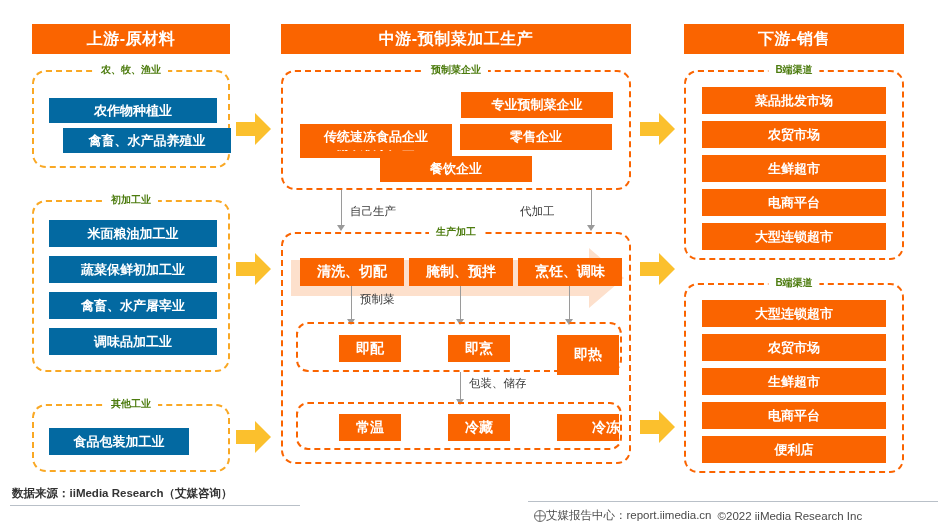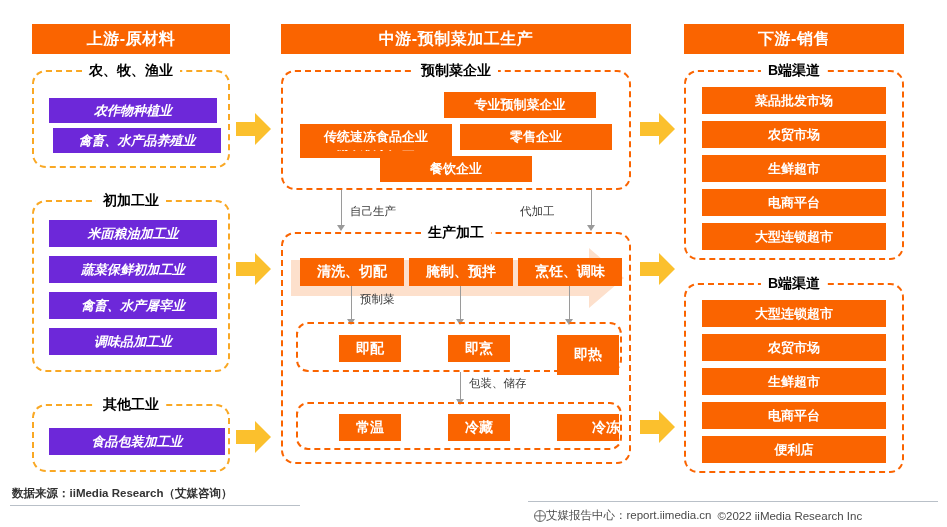--- a/index.html
+++ b/index.html
@@ -27,36 +27,36 @@
     border-radius: 14px;
   }
   .group.org { border-color: #FA6400; }
   .group-title {
     position: absolute;
     top: -11px;
     left: 50%;
     transform: translateX(-50%);
     background: #ffffff;
     padding: 0 7px;
-    font-size: 14px;
-    font-weight: bold;
-    color: #000000;
+    font-size: 10px;
+    font-weight: bold;
+    color: #4d7c0f;
     white-space: nowrap;
     line-height: 18px;
   }
   .chip {
     position: absolute;
     background: #FA6400;
     color: #ffffff;
     display: flex; align-items: center; justify-content: center;
     font-size: 13px;
     font-weight: bold;
     white-space: nowrap;
   }
-  .chip.light { background: #6d28d9; font-style: italic; }
+  .chip.light { background: #0369a1; }
 
   
   .bigarrow { position: absolute; }
 
   
   .gline { position: absolute; background: #9a9a9a; width: 1.4px; }
   .ghead {
     position: absolute;
     width: 0; height: 0;
     border-left: 4.5px solid transparent;
@@ -107,52 +107,52 @@
 </head>
 <body>
 
 <div id="root">
 
   <div class="hdr" style="left:32px; top:18px; width:198px; height:30px; font-size:16px;">上游-原材料</div>
 
   <div class="group" style="left:32px; top:70px; width:198px; height:98px;">
     <div class="group-title">农、牧、渔业</div>
     <div class="chip light" style="left:15px; top:26px; width:168px; height:25px;">农作物种植业</div>
-    <div class="chip light" style="left:19px; top:56px; width:168px; height:25px;">禽畜、水产品养殖业</div>
+    <div class="chip light" style="left:29px; top:56px; width:168px; height:25px;">禽畜、水产品养殖业</div>
   </div>
 
   <div class="group" style="left:32px; top:200px; width:198px; height:172px;">
     <div class="group-title">初加工业</div>
     <div class="chip light" style="left:15px; top:18px; width:168px; height:27px;">米面粮油加工业</div>
     <div class="chip light" style="left:15px; top:54px; width:168px; height:27px;">蔬菜保鲜初加工业</div>
     <div class="chip light" style="left:15px; top:90px; width:168px; height:27px;">禽畜、水产屠宰业</div>
     <div class="chip light" style="left:15px; top:126px; width:168px; height:27px;">调味品加工业</div>
   </div>
 
   <div class="group" style="left:32px; top:404px; width:198px; height:68px;">
     <div class="group-title">其他工业</div>
-    <div class="chip light" style="left:15px; top:22px; width:176px; height:27px;">食品包装加工业</div>
+    <div class="chip light" style="left:15px; top:22px; width:140px; height:27px;">食品包装加工业</div>
   </div>
 
   <svg class="bigarrow" style="left:236px; top:112px;" width="36" height="34" viewBox="0 0 36 34">
     <path d="M0 10 L19 10 L19 1 L35 17 L19 33 L19 24 L0 24 Z" fill="#FBC02D"></path>
   </svg>
   <svg class="bigarrow" style="left:236px; top:252px;" width="36" height="34" viewBox="0 0 36 34">
     <path d="M0 10 L19 10 L19 1 L35 17 L19 33 L19 24 L0 24 Z" fill="#FBC02D"></path>
   </svg>
   <svg class="bigarrow" style="left:236px; top:420px;" width="36" height="34" viewBox="0 0 36 34">
     <path d="M0 10 L19 10 L19 1 L35 17 L19 33 L19 24 L0 24 Z" fill="#FBC02D"></path>
   </svg>
 
   <div class="hdr" style="left:281px; top:18px; width:350px; height:30px; font-size:16px;">中游-预制菜加工生产</div>
 
   <div class="group org" style="left:281px; top:70px; width:350px; height:120px;">
     <div class="group-title">预制菜企业</div>
     <div class="chip" style="left:17px; top:20px; width:152px; height:26px;margin-top:40px;">上游农牧水产企业</div>
-    <div class="chip" style="left:161px; top:20px; width:152px; height:26px;">专业预制菜企业</div>
+    <div class="chip" style="left:178px; top:20px; width:152px; height:26px;">专业预制菜企业</div>
     <div class="chip" style="left:17px; top:52px; width:152px; height:26px;">传统速冻食品企业</div>
     <div class="chip" style="left:177px; top:52px; width:152px; height:26px;">零售企业</div>
     <div class="chip" style="left:97px; top:84px; width:152px; height:26px;">餐饮企业</div>
   </div>
 
   <div class="gline" style="left:341px; top:190px; height:38px;"></div>
   <div class="ghead" style="left:337px; top:225px;"></div>
   <div class="glabel" style="left:350px; top:204px;">自己生产</div>
 
   <div class="gline" style="left:591px; top:190px; height:38px;"></div>

